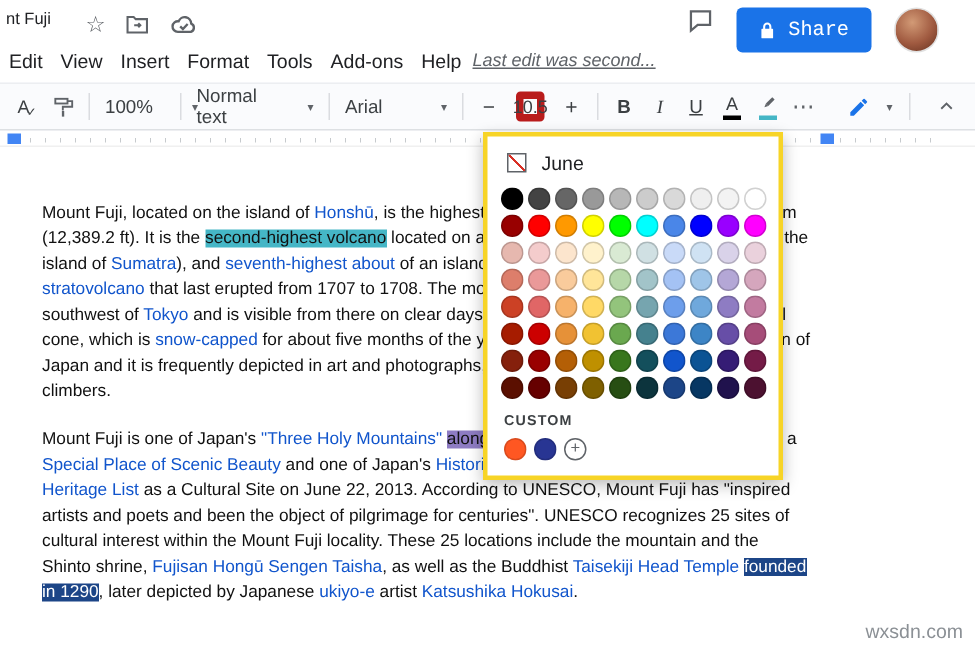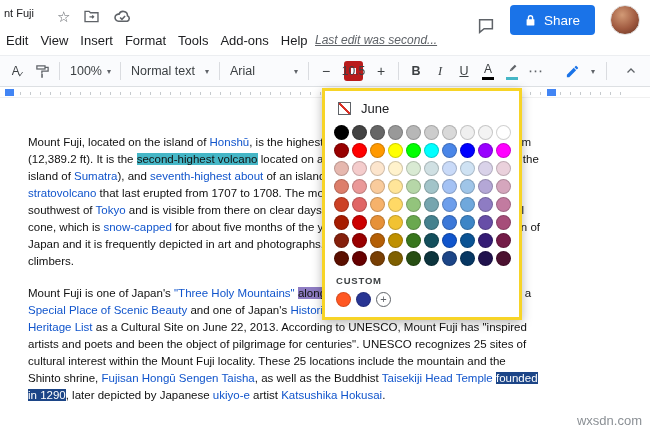--- a/index.html
+++ b/index.html
@@ -7,21 +7,21 @@
   .app {
     position: relative; width: 650px; height: 434px; overflow: hidden;
     background: #fff; font-family: "Liberation Sans", sans-serif;
     color: #202124; cursor: default; user-select: none;
   }
   
   .titlebar { position:absolute; top:0; left:0; right:0; height:54px; background:#fff; }
   .doc-title { position:absolute; left:4px; top:7px; font-size:11px; color:#202124; white-space:nowrap; }
   .title-icons { position:absolute; left:57px; top:9px; display:flex; align-items:center; gap:13px; color:#5f6368; }
   .star { font-size:15px; line-height:1; color:#5f6368; }
-  .top-right { position:absolute; right:10px; top:5px; display:flex; align-items:flex-end; gap:15px; }
+  .top-right { position:absolute; right:24px; top:5px; display:flex; align-items:flex-start; gap:15px;font-family:Liberation Mono, monospace; }
   .share-btn {
     display:flex; align-items:center; gap:8px; background:var(--accent,#1a73e8);
     color:#fff; height:30px; padding:0 15px; border-radius:4px; font-size:13.5px; font-weight:500;
   }
   .avatar {
     width:30px; height:30px; border-radius:50%;
     background: radial-gradient(circle at 40% 32%, #d29a76 0%, #a05a40 55%, #63301f 100%);
     border:1px solid #e0e0e0;
   }
   .menu-row { position:absolute; left:0px; top:31px; display:flex; font-size:13px; color:#202124; }
@@ -29,26 +29,26 @@
   .last-edit { position:absolute; left:315px; top:33px; font-size:12px; color:#5f6368; text-decoration:underline; white-space:nowrap;font-style:italic; }
   
   .toolbar {
     position:absolute; top:55px; left:0; right:0; height:32px;
     background:#fafbfd; border-top:1px solid #eceef1; border-bottom:1px solid #dde0e3;
     display:flex; align-items:center; padding:0 6px; font-size:12.5px; color:#3c4043;
   }
   .tb-btn { height:24px; min-width:22px; display:flex; align-items:center; justify-content:center; border-radius:3px; margin:0 1px; }
   .tb-sep { width:1px; height:18px; background:#dadce0; margin:0 5px; flex:none; }
   .dd-arrow { font-size:8px; color:#5f6368; margin-left:5px; }
-  .tb-drop { padding:0 4px; display:flex; align-items:center; }
+  .tb-drop { padding:0 4px; display:flex; align-items:center;gap:21px; }
   .zoom-drop { width:48px; justify-content:space-between; }
   .style-drop { width:86px; justify-content:space-between; }
   .font-drop { width:76px; justify-content:space-between; }
   .size-box {
-    width:19px; height:20px; border:7px solid #b91c1c; border-radius:3px;
+    width:19px; height:20px; border:5px solid #b91c1c; border-radius:3px;
     display:flex; align-items:center; justify-content:center; font-size:12px; margin:0 6px;
   }
   .pm-btn { font-size:14px; width:16px; text-align:center; }
   .bold { font-weight:700; }
   .italic { font-style:italic; font-family:"Liberation Serif", serif; }
   .underline { text-decoration:underline; }
   .stacked { display:flex; flex-direction:column; align-items:center; line-height:1; gap:2px; }
   .color-bar { width:12px; height:3px; background:#000; }
   .hl-bar { width:12px; height:3px; background:var(--hl-teal,#45b6c6); }
   .more-dots { font-size:15px; letter-spacing:1px; color:#5f6368; }

